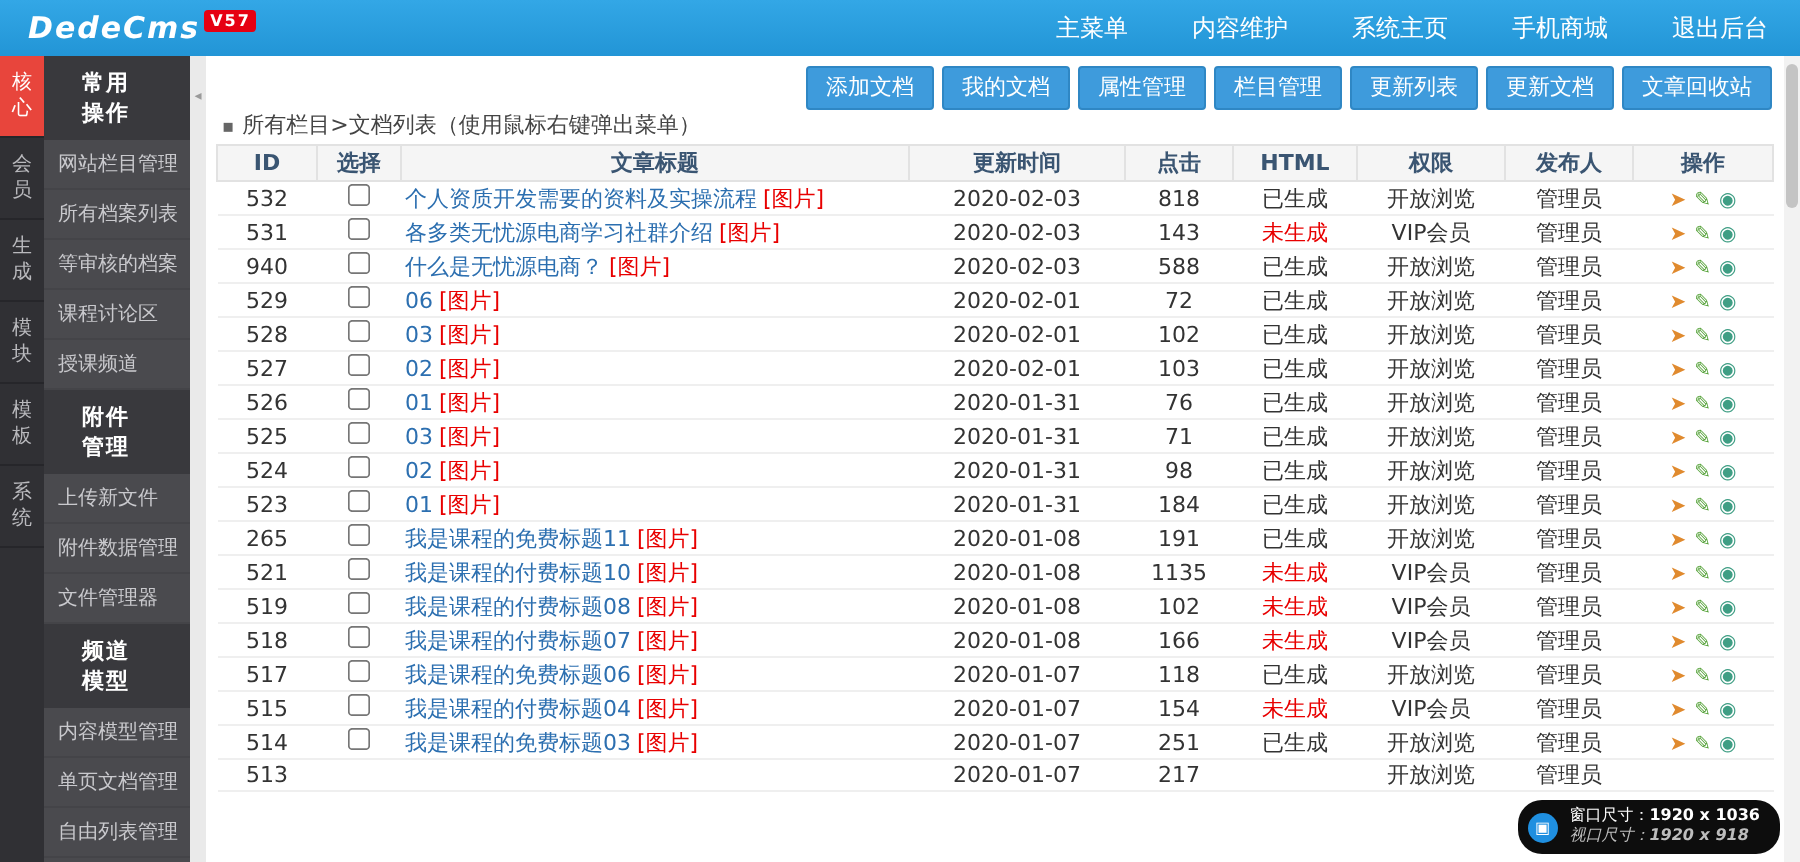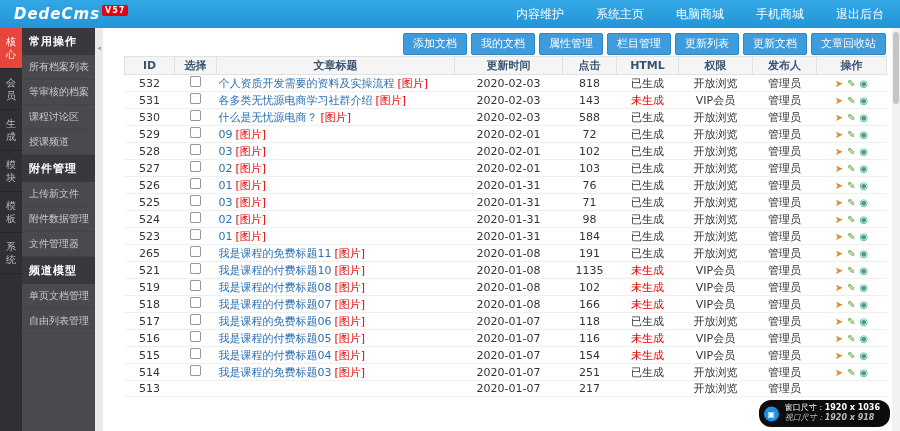--- a/index.html
+++ b/index.html
@@ -21,31 +21,31 @@
   
   .vertnav { position:absolute; top:28px; left:0; bottom:0; width:22px; background:#303034; z-index:4; }
   .vitem { color:#b9b9bd; font-size:10px; text-align:center; padding:7px 0;
     border-bottom:1px solid #26262a; cursor:pointer; }
   .vitem span { display:block; line-height:13px; }
   .vitem.active { background:#e8453c; color:#fff; }
 
   
   .sidebar { position:absolute; top:28px; left:22px; bottom:0; width:73px; background:#4a4a4e; z-index:4; }
   .sec-title { background:#39393d; color:#fff; font-size:11px; font-weight:bold;
-    padding:6px 7px; letter-spacing:1px; }
+    padding:6px 19px; letter-spacing:1px; }
   .sec-item { color:#c9c9cd; font-size:10px; padding:5px 7px; cursor:pointer;
     border-bottom:1px solid #444448; white-space:nowrap; overflow:hidden; }
 
   
   .gutter { position:absolute; top:28px; left:95px; bottom:0; width:8px; background:#eaeaea;
     text-align:center; cursor:pointer; z-index:4; }
   .gutter span { color:#9a9a9a; font-size:7px; line-height:40px; }
 
   
-  .content { position:absolute; top:28px; left:103px; right:8px; bottom:0; background:#fff; overflow:hidden;padding-left:16px; }
+  .content { position:absolute; top:28px; left:103px; right:8px; bottom:0; background:#fff; overflow:hidden; }
   .toolbar { height:26px; padding:4px 6px 2px 6px; text-align:right; }
   .tbtn { display:inline-block; background:#3e9bdc; color:#fff; font-size:11px;
     padding:2px 9px 3px 9px; margin-left:4px; border:1px solid #2f87c4; border-radius:2px; cursor:pointer; }
   .breadcrumb { height:16px; font-size:11px; color:#444; padding:1px 8px; }
   .breadcrumb .bullet { color:#666; margin-right:4px; font-size:9px; }
 
   table.doclist { width:calc(100% - 10px); margin:2px 5px 0 5px; border-collapse:collapse;
     table-layout:fixed; font-size:11px; }
   .doclist th { background:#f5f5f5; border:1px solid #e2e2e2; color:#3a5572;
     font-weight:bold; height:18px; padding:1px 2px; }
@@ -79,23 +79,23 @@
 </head>
 <body>
 
 <div class="app">
 
   <header class="topbar">
     <div class="logo">
       <span>DedeCms</span><span class="badge">V57</span>
     </div>
     <nav class="topnav" id="topnav">
+        <div class="titem">主菜单</div>
         <div class="titem">内容维护</div>
         <div class="titem">系统主页</div>
-        <div class="titem">电脑商城</div>
         <div class="titem">手机商城</div>
         <div class="titem">退出后台</div>
       </nav>
   </header>
 
   <aside class="vertnav" id="vertnav">
       <div class="vitem active">
         <span>核</span>
         <span>心</span>
       </div>
@@ -116,39 +116,44 @@
         <span>板</span>
       </div>
       <div class="vitem">
         <span>系</span>
         <span>统</span>
       </div>
     </aside>
 
   <aside class="sidebar" id="sidebar">
       <div class="sec-title">常用操作</div>
+      <div class="sec-item">网站栏目管理</div>
       <div class="sec-item">所有档案列表</div>
       <div class="sec-item">等审核的档案</div>
       <div class="sec-item">课程讨论区</div>
       <div class="sec-item">授课频道</div>
       <div class="sec-title">附件管理</div>
       <div class="sec-item">上传新文件</div>
       <div class="sec-item">附件数据管理</div>
       <div class="sec-item">文件管理器</div>
       <div class="sec-title">频道模型</div>
+      <div class="sec-item">内容模型管理</div>
       <div class="sec-item">单页文档管理</div>
       <div class="sec-item">自由列表管理</div>
     </aside>
 
   <div class="gutter">
     <span>◂</span>
   </div>
 
   <main class="content">
     <div class="toolbar" id="toolbar"><button class="tbtn">添加文档</button><button class="tbtn">我的文档</button><button class="tbtn">属性管理</button><button class="tbtn">栏目管理</button><button class="tbtn">更新列表</button><button class="tbtn">更新文档</button><button class="tbtn">文章回收站</button></div>
+    <div class="breadcrumb">
+      <span class="bullet">▪</span><span>所有栏目&gt;文档列表（使用鼠标右键弹出菜单）</span>
+    </div>
     <table class="doclist">
       <colgroup>
         <col class="w-id">
           <col class="w-sel">
           <col class="w-title">
           <col class="w-date">
         <col class="w-hits">
           <col class="w-html">
           <col class="w-perm">
           <col class="w-author">
@@ -184,34 +189,34 @@
             <td class="c-sel"><input type="checkbox" style=""></td>
             <td class="c-title"><a class="title-link">各多类无忧源电商学习社群介绍</a><span class="tag">[图片]</span></td>
             <td class="c-date">2020-02-03</td>
             <td class="c-hits">143</td>
             <td class="c-html"><span class="html-red">未生成</span></td>
             <td class="c-perm">VIP会员</td>
             <td class="c-author">管理员</td>
             <td class="c-ops"><span class="op" style="color: rgb(224, 138, 46);">➤</span><span class="op" style="color: rgb(87, 163, 59);">✎</span><span class="op" style="color: rgb(63, 158, 132);">◉</span></td>
           </tr>
           <tr>
-            <td class="c-id">530</td>
+            <td class="c-id">940</td>
             <td class="c-sel"><input type="checkbox" style=""></td>
             <td class="c-title"><a class="title-link">什么是无忧源电商？</a><span class="tag">[图片]</span></td>
             <td class="c-date">2020-02-03</td>
             <td class="c-hits">588</td>
             <td class="c-html"><span>已生成</span></td>
             <td class="c-perm">开放浏览</td>
             <td class="c-author">管理员</td>
             <td class="c-ops"><span class="op" style="color: rgb(224, 138, 46);">➤</span><span class="op" style="color: rgb(87, 163, 59);">✎</span><span class="op" style="color: rgb(63, 158, 132);">◉</span></td>
           </tr>
           <tr>
             <td class="c-id">529</td>
             <td class="c-sel"><input type="checkbox" style=""></td>
-            <td class="c-title"><a class="title-link">09</a><span class="tag">[图片]</span></td>
+            <td class="c-title"><a class="title-link">06</a><span class="tag">[图片]</span></td>
             <td class="c-date">2020-02-01</td>
             <td class="c-hits">72</td>
             <td class="c-html"><span>已生成</span></td>
             <td class="c-perm">开放浏览</td>
             <td class="c-author">管理员</td>
             <td class="c-ops"><span class="op" style="color: rgb(224, 138, 46);">➤</span><span class="op" style="color: rgb(87, 163, 59);">✎</span><span class="op" style="color: rgb(63, 158, 132);">◉</span></td>
           </tr>
           <tr>
             <td class="c-id">528</td>
             <td class="c-sel"><input type="checkbox" style=""></td>
@@ -323,31 +328,20 @@
             <td class="c-ops"><span class="op" style="color: rgb(224, 138, 46);">➤</span><span class="op" style="color: rgb(87, 163, 59);">✎</span><span class="op" style="color: rgb(63, 158, 132);">◉</span></td>
           </tr>
           <tr>
             <td class="c-id">517</td>
             <td class="c-sel"><input type="checkbox" style=""></td>
             <td class="c-title"><a class="title-link">我是课程的免费标题06</a><span class="tag">[图片]</span></td>
             <td class="c-date">2020-01-07</td>
             <td class="c-hits">118</td>
             <td class="c-html"><span>已生成</span></td>
             <td class="c-perm">开放浏览</td>
-            <td class="c-author">管理员</td>
-            <td class="c-ops"><span class="op" style="color: rgb(224, 138, 46);">➤</span><span class="op" style="color: rgb(87, 163, 59);">✎</span><span class="op" style="color: rgb(63, 158, 132);">◉</span></td>
-          </tr>
-          <tr>
-            <td class="c-id">516</td>
-            <td class="c-sel"><input type="checkbox" style=""></td>
-            <td class="c-title"><a class="title-link">我是课程的付费标题05</a><span class="tag">[图片]</span></td>
-            <td class="c-date">2020-01-07</td>
-            <td class="c-hits">116</td>
-            <td class="c-html"><span class="html-red">未生成</span></td>
-            <td class="c-perm">VIP会员</td>
             <td class="c-author">管理员</td>
             <td class="c-ops"><span class="op" style="color: rgb(224, 138, 46);">➤</span><span class="op" style="color: rgb(87, 163, 59);">✎</span><span class="op" style="color: rgb(63, 158, 132);">◉</span></td>
           </tr>
           <tr>
             <td class="c-id">515</td>
             <td class="c-sel"><input type="checkbox" style=""></td>
             <td class="c-title"><a class="title-link">我是课程的付费标题04</a><span class="tag">[图片]</span></td>
             <td class="c-date">2020-01-07</td>
             <td class="c-hits">154</td>
             <td class="c-html"><span class="html-red">未生成</span></td>

